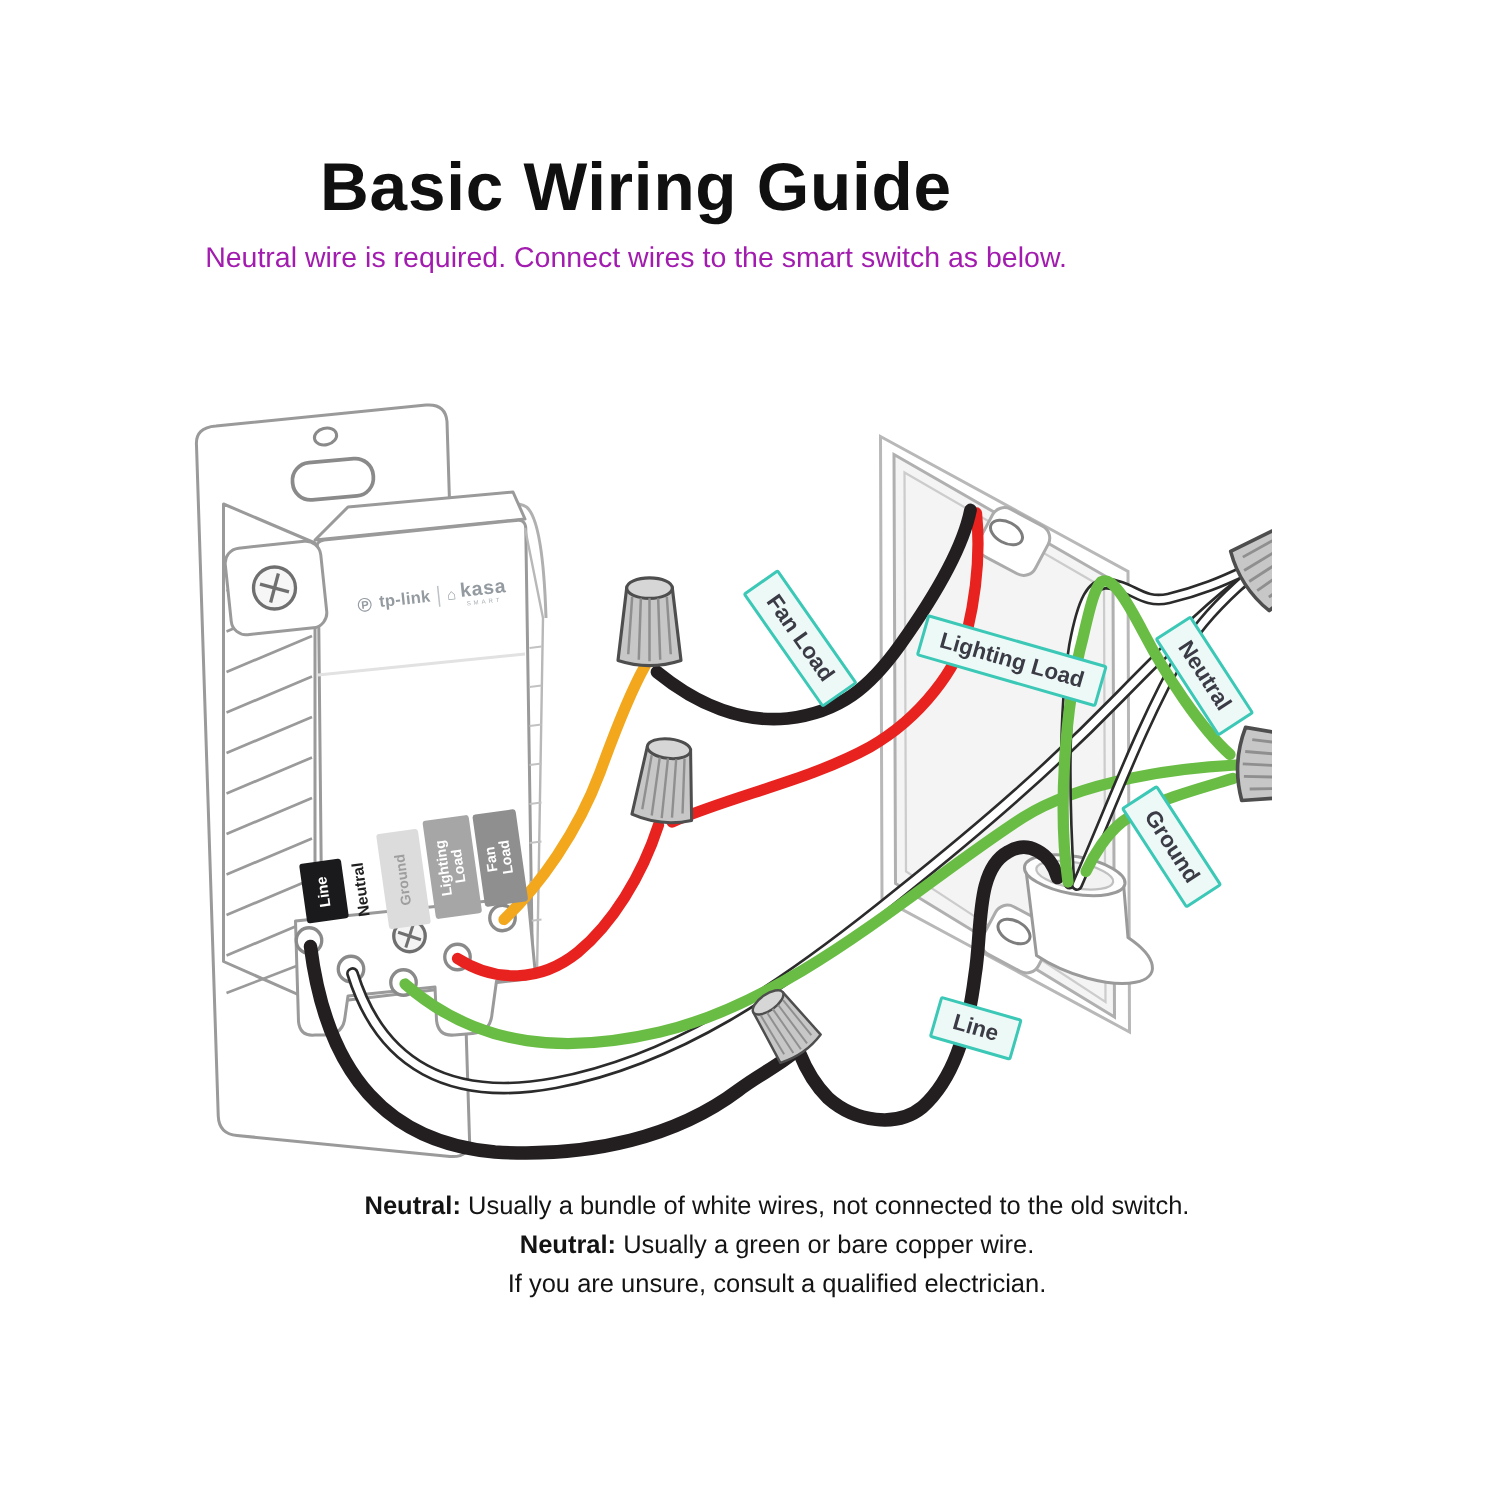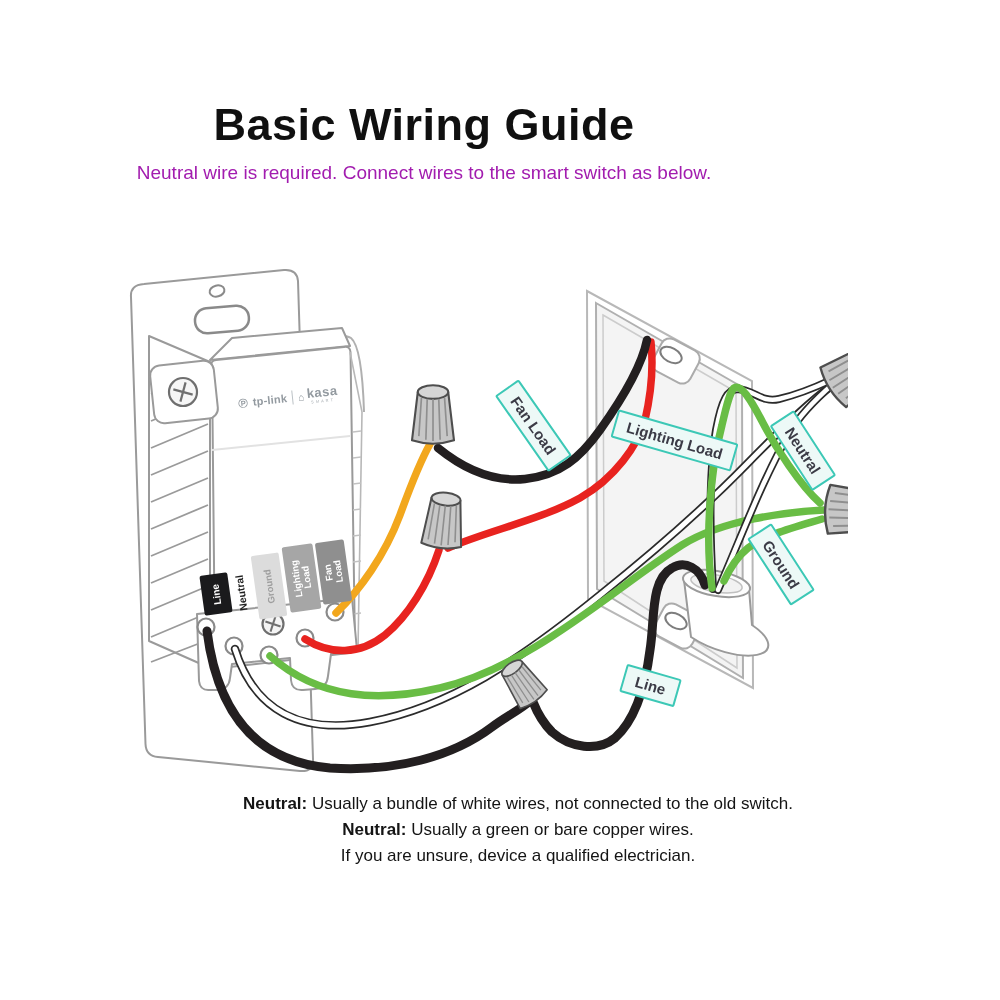--- a/index.html
+++ b/index.html
@@ -207,20 +207,20 @@
   <div class="tag tag-lighting">Lighting Load</div>
   <div class="tag tag-neutral">Neutral</div>
   <div class="tag tag-ground">Ground</div>
   <div class="tag tag-line">Line</div>
 
   <div class="notes">
     <div class="note-line">
       <span class="note-lead">Neutral:</span><span class="note-text"> Usually a bundle of white wires, not connected to the old switch.</span>
     </div>
     <div class="note-line">
-      <span class="note-lead">Neutral:</span><span class="note-text"> Usually a green or bare copper wires.</span>
+      <span class="note-lead">Neutral:</span><span class="note-text"> Usually a green or bare copper wire.</span>
     </div>
     <div class="note-line">
-      <span class="note-lead"></span><span class="note-text">If you are unsure, device a qualified electrician.</span>
+      <span class="note-lead"></span><span class="note-text">If you are unsure, consult a qualified electrician.</span>
     </div>
   </div>
 
 </div>
 
 </body></html>

